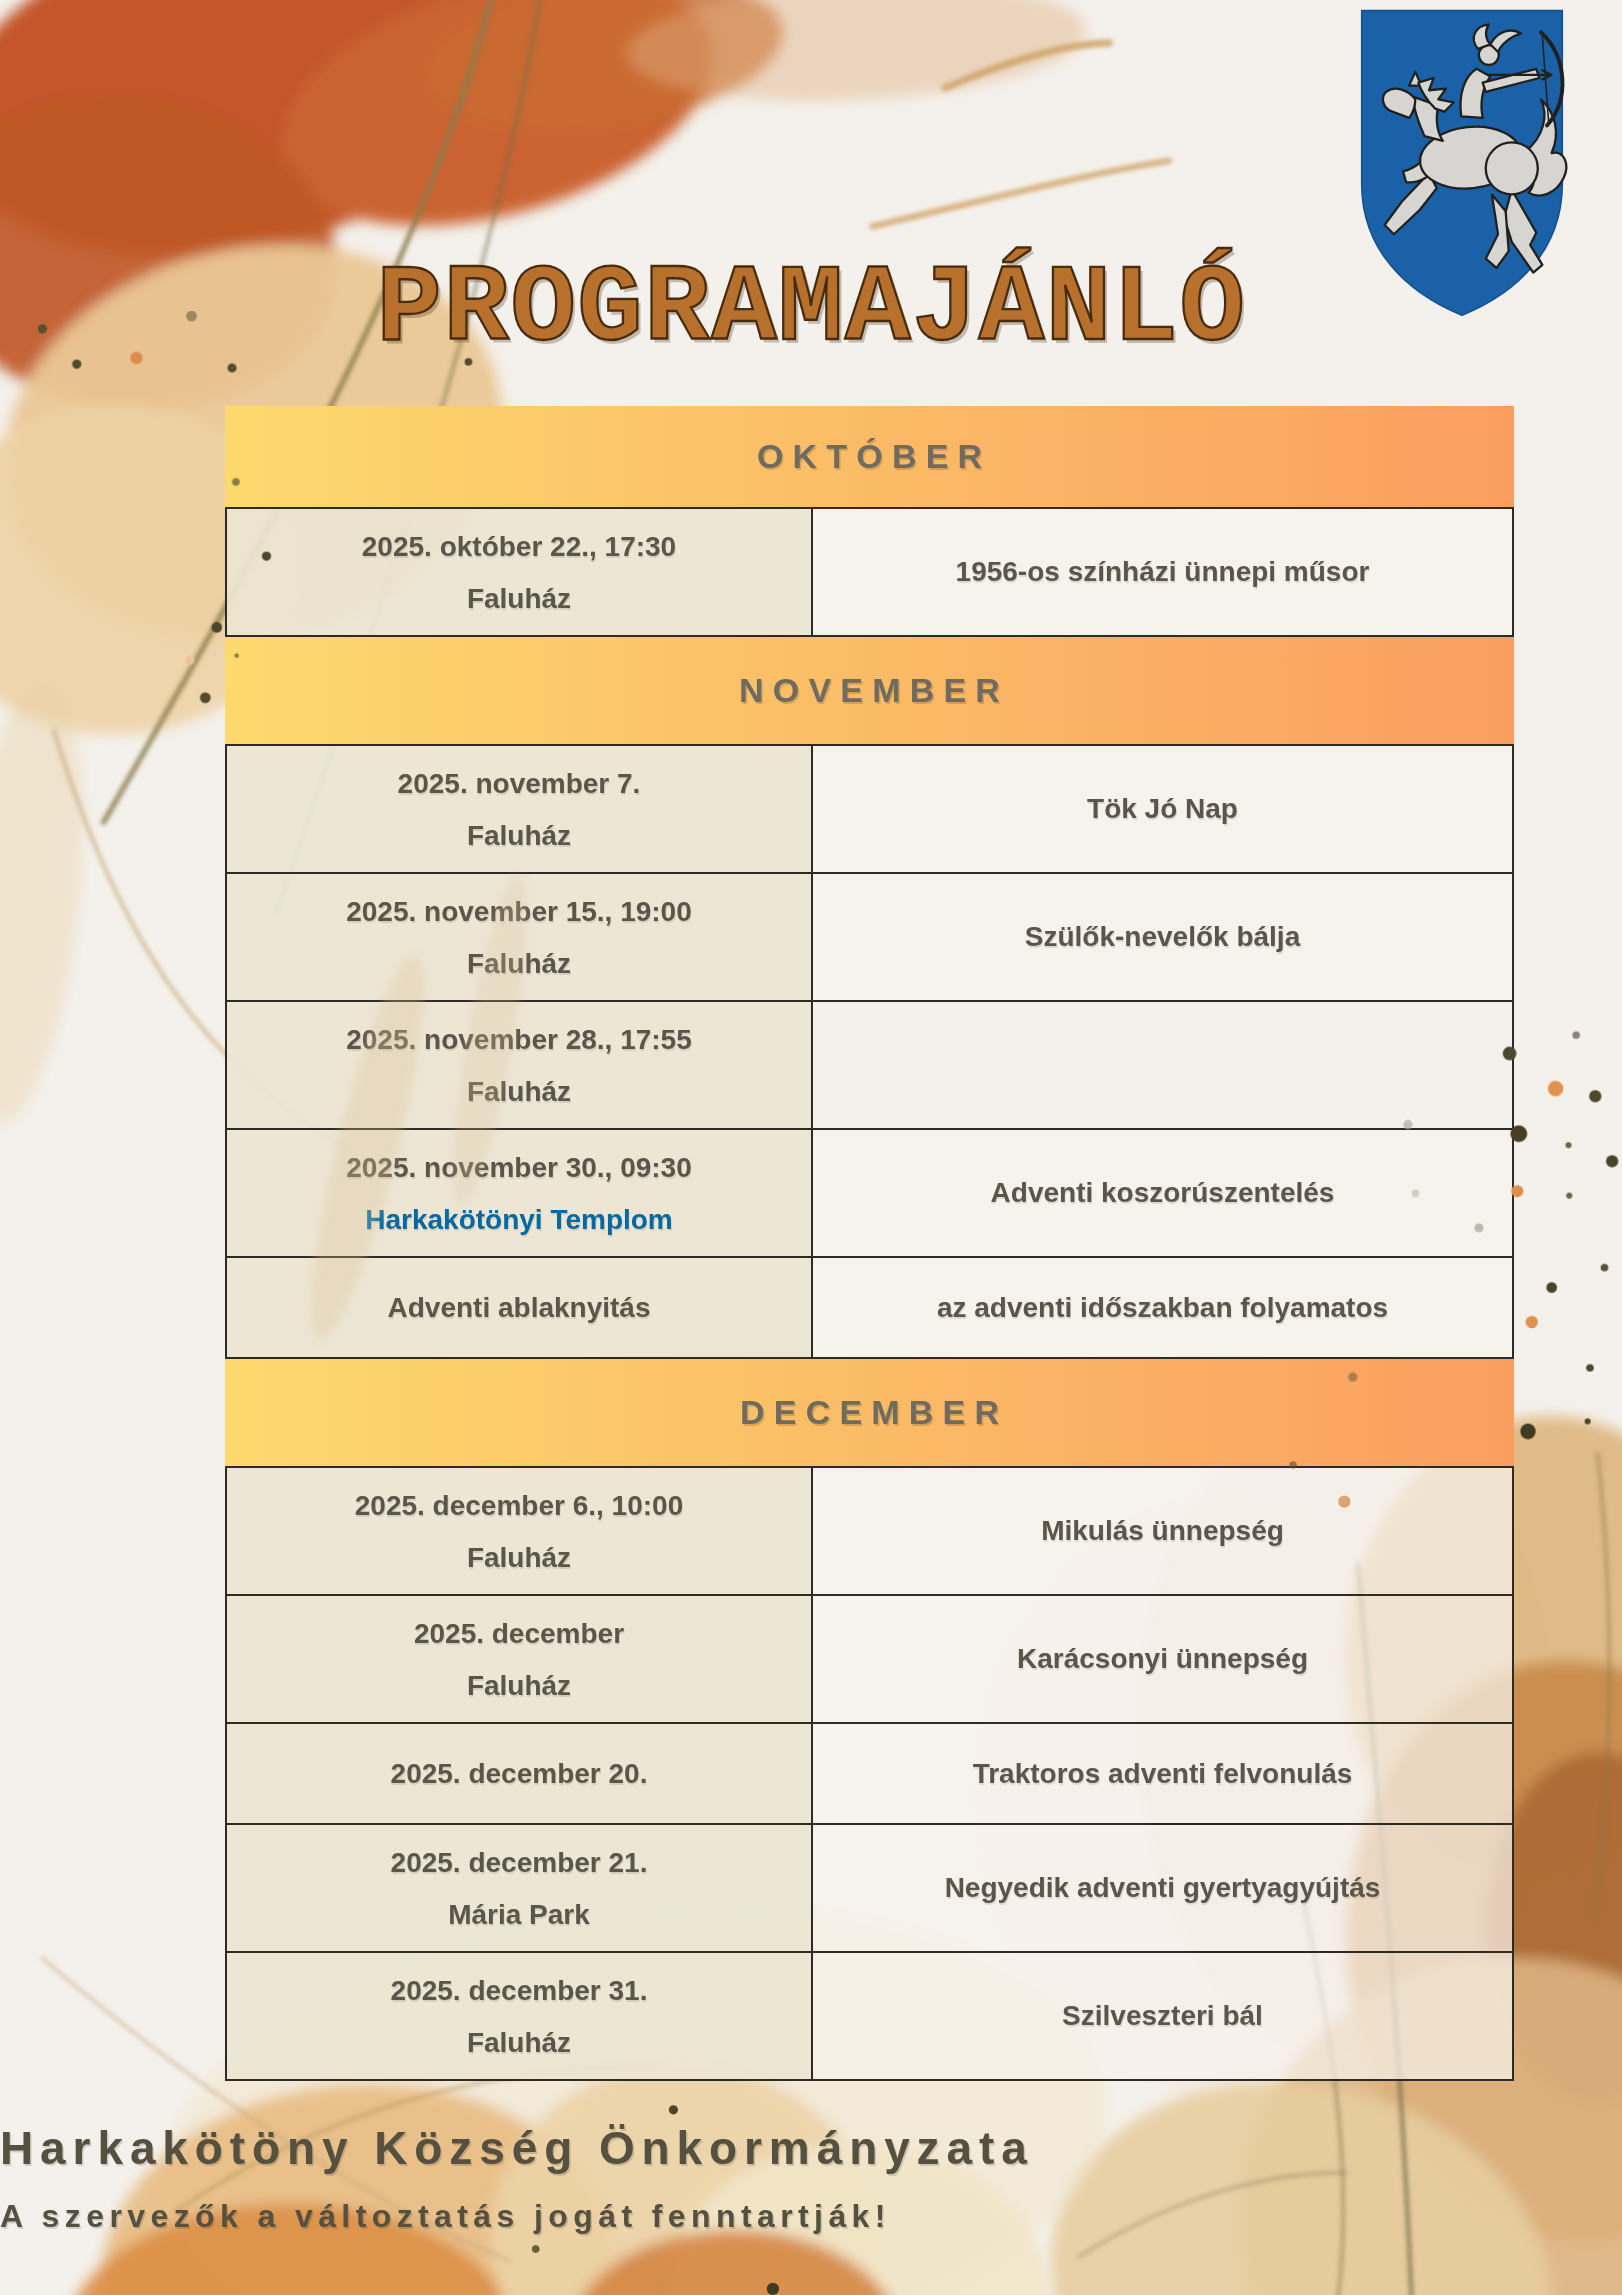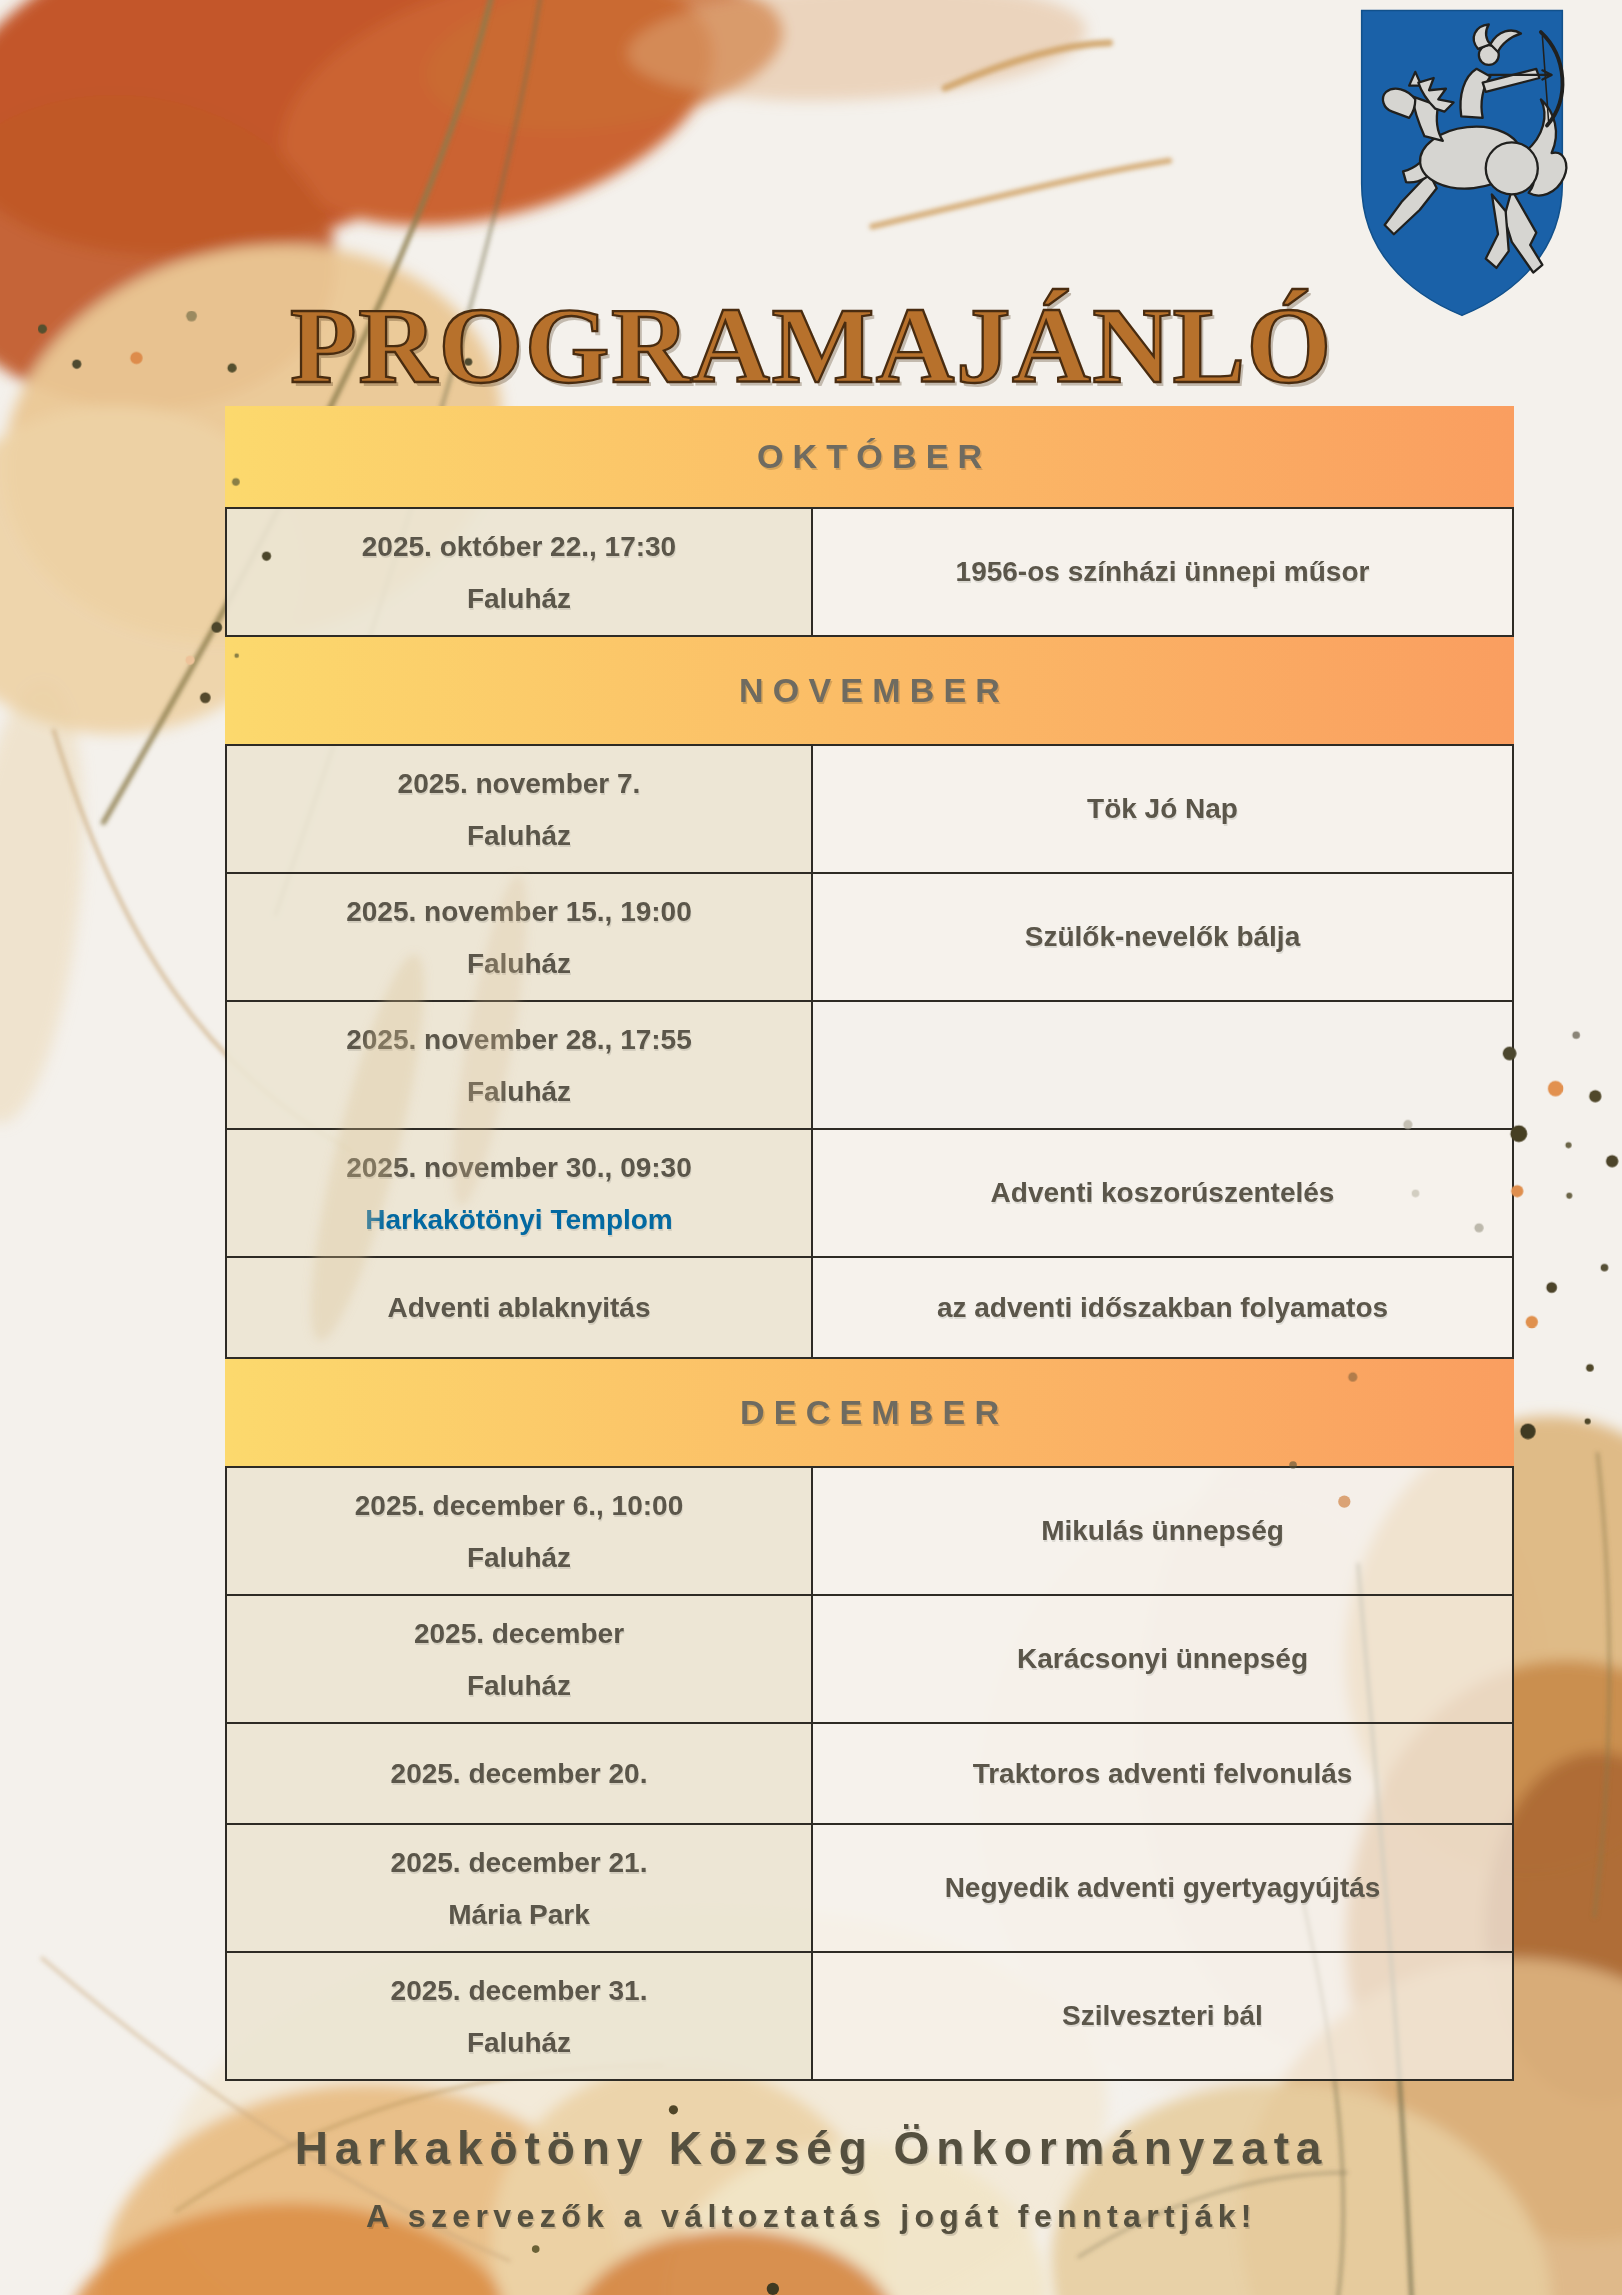--- a/index.html
+++ b/index.html
@@ -7,26 +7,25 @@
     width:1623px;height:2295px;position:relative;overflow:hidden;
     background:var(--page-bg,#f4f1ec);
     font-family:"Liberation Sans", sans-serif;
   }
   .decor,.dots{position:absolute;left:0;top:0;width:1623px;height:2295px;pointer-events:none;}
   .decor{z-index:0;}
   .dots{z-index:4;}
 
   .title{
     position:absolute;left:0;top:253px;width:100%;text-align:center;z-index:3;
-    font-family:Liberation Serif, serif;font-weight:700;font-size:109px;line-height:1.05;
+    font-family:Liberation Mono, monospace;font-weight:700;font-size:109px;line-height:1.05;
     letter-spacing:1.5px;color:var(--title-fill,#b7712c);
     -webkit-text-stroke:2.3px var(--title-outline,#492c10);
     text-shadow:3.1px 3.8px 0 rgba(70,42,15,.28);
     white-space:nowrap;
-    margin-top:36px;
   }
 
   .crest{position:absolute;left:1354px;top:6.1px;width:216px;height:314px;z-index:3;}
 
   .program{position:absolute;left:225px;top:406px;width:1289px;z-index:1;}
   .band{
     height:107px;display:flex;align-items:center;justify-content:center;
     background:linear-gradient(90deg,var(--band-a,#fcd96d) 0%,var(--band-b,#fa9e60) 100%);
     border-bottom:2.3px solid var(--border,#2e2b25);
   }
@@ -47,21 +46,21 @@
   .cell-date{width:586px;flex:none;background:rgba(235,229,210,.92);
     border-right:2.3px solid var(--border,#2e2b25);}
   .cell-event{flex:1;background:rgba(246,243,235,.72);}
   .date,.event{font-size:28px;font-weight:700;line-height:1.5;color:var(--cell-text,#5b564a);
     text-shadow:0.8px 1.5px 0 rgba(0,0,0,.10);}
   .place{font-size:28px;font-weight:700;line-height:1.4;margin-top:10.7px;
     color:var(--cell-text,#5b564a);text-shadow:0.8px 1.5px 0 rgba(0,0,0,.10);}
   .place.regular{font-weight:700;color:#0369a1;}
 
   .footer-org,.footer-note{
-    position:absolute;left:0;width:100%;text-align:center;z-index:3;
+    position:absolute;left:0;width:100%;z-index:3;
     color:var(--footer-text,#55503f);font-weight:700;
     text-shadow:1.5px 2.3px 0 rgba(0,0,0,.14);white-space:nowrap;
   }
   .footer-org{top:2121px;font-size:46px;letter-spacing:6.9px;}
   .footer-note{top:2198px;font-size:32px;letter-spacing:5.4px;}
 </style>
 </head>
 <body>
 
 <svg class="decor" width="1623" height="2295" viewBox="0 0 2121 3000" xmlns="http://www.w3.org/2000/svg">

